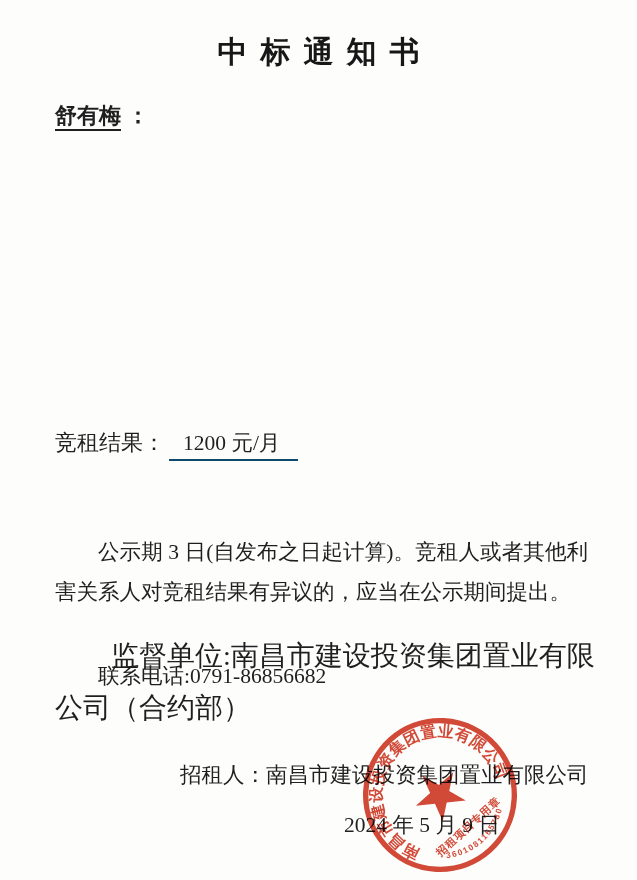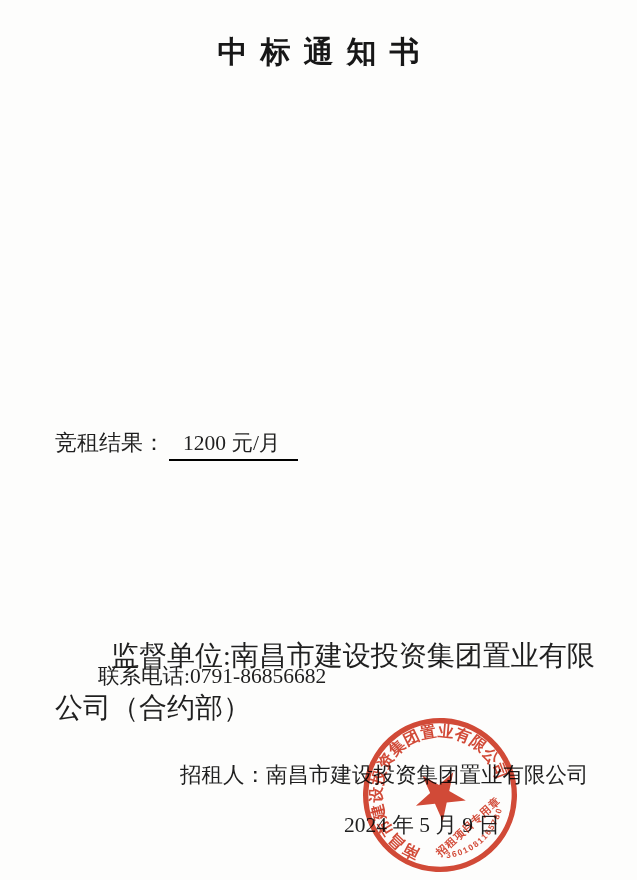--- a/index.html
+++ b/index.html
@@ -44,21 +44,21 @@
     text-underline-offset:6px;
   }
   .result-line{
     position:absolute;top:428px;left:55px;
     font-size:22px;
   }
   .result-label{font-weight:400;}
   .result-value{
     display:inline-block;
     font-size:21.5px;
-    border-bottom:2px solid #000000;
+    border-bottom:2px solid #0c4a6e;
     padding:0 18px 2px 14px;
     margin-left:4px;
   }
   .notice{top:510px;}
   .supervisor{
     position:absolute;top:594px;left:55px;width:560px;
     font-size:28px;line-height:52px;text-indent:2em;margin-top:36px;
   }
   .phone{
     position:absolute;top:634px;left:55px;width:560px;
@@ -86,26 +86,30 @@
   .seal .number-arc{font-size:8.5px;font-weight:700;letter-spacing:1.6px;}
   .seal .caption{font-size:11px;font-weight:700;letter-spacing:1px;}
 </style>
 </head>
 <body>
 
 <div class="page">
 
   <div class="title">中标通知书</div>
 
+  <div class="addressee">
+    <span class="name">舒有梅</span><span>：</span>
+  </div>
 
 
   <div class="result-line">
     <span class="result-label">竞租结果：</span><span class="result-value">1200 元/月</span>
   </div>
 
+  <p class="para notice">公示期 3 日(自发布之日起计算)。竞租人或者其他利害关系人对竞租结果有异议的，应当在公示期间提出。</p>
 
   <p class="supervisor">监督单位:南昌市建设投资集团置业有限公司（合约部）</p>
 
   <p class="phone">联系电话:0791-86856682</p>
 
   <div class="lessor">招租人：南昌市建设投资集团置业有限公司</div>
 
   <div class="date">2024 年 5 月 9 日</div>
 
   <div class="seal">

